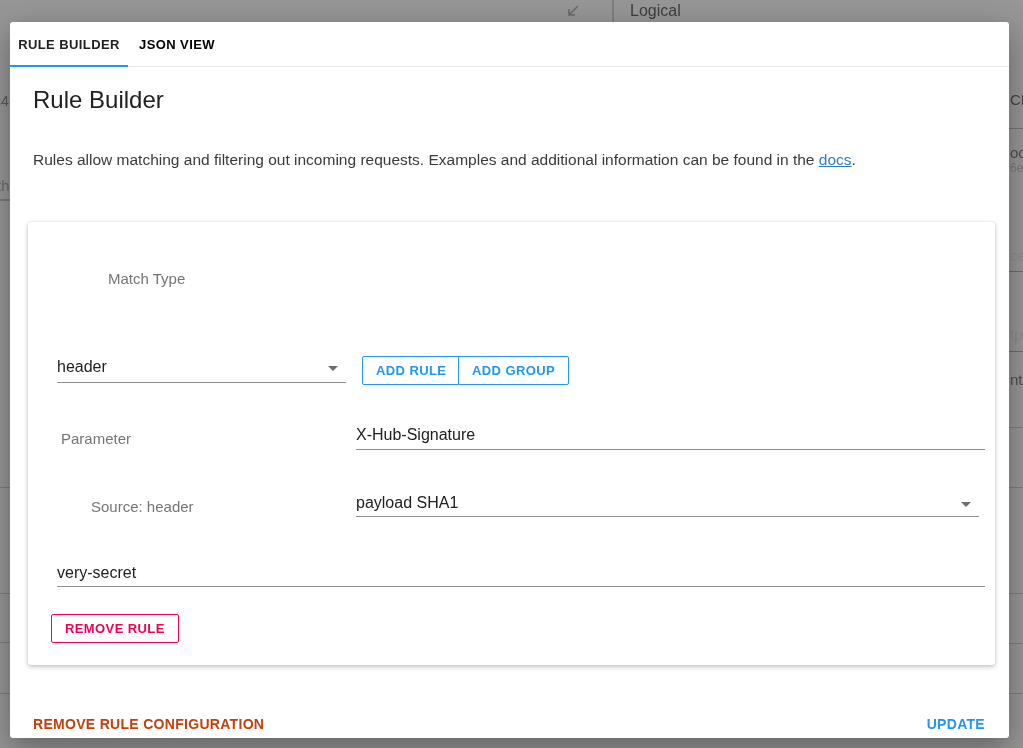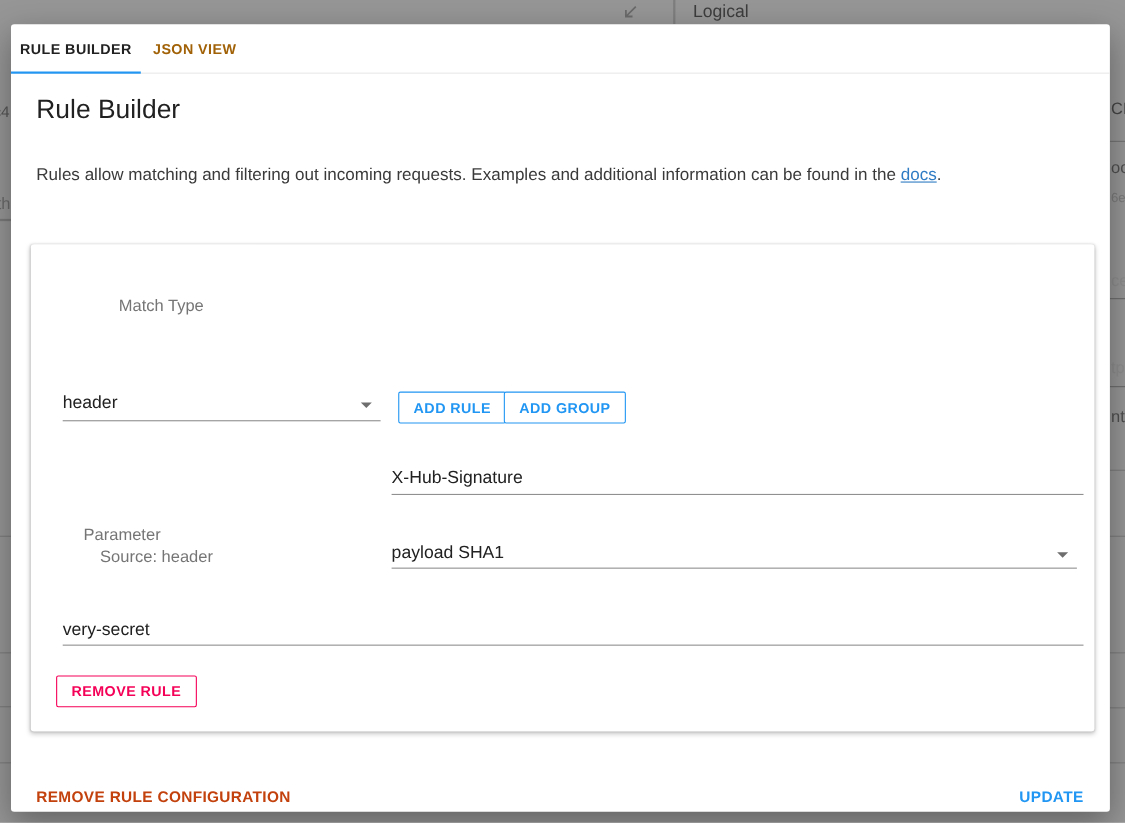--- a/index.html
+++ b/index.html
@@ -17,52 +17,52 @@
   .bg-vdivider { position:absolute; left:612px; top:0; width:2px; height:22px; background:#7e7e7e; }
   .bg-outputs { left:630px; top:2px; font-size:16px; color:#3d3d3d; }
   .bg-left { position:absolute; left:0; top:0; width:10px; height:748px; overflow:hidden; }
   .frag-c4 { left:-6px; top:93px; font-size:14px; color:#555555; }
   .frag-th { left:-3px; top:177px; font-size:15px; color:#6a6a6a; }
   .lf-underline { position:absolute; left:0; top:199px; width:10px; height:2px; background:#7a7a7a; }
   .hline { position:absolute; height:1px; background:#7d7d7d; }
   .bg-right { position:absolute; left:1009px; top:0; width:14px; height:748px; overflow:hidden; }
   .frag-cl { left:1px; top:91px; font-size:15px; color:#454545; }
   .frag-oc { left:1px; top:144px; font-size:15px; color:#4f4f4f; }
-  .frag-6e { left:1px; top:161px; font-size:12px; color:#7b7b7b;margin-top:12px; }
+  .frag-6e { left:1px; top:161px; font-size:12px; color:#7b7b7b; }
   .frag-ce { left:1px; top:247px; font-size:15px; color:#8d8d8d; }
   .frag-tp { left:1px; top:326px; font-size:15px; color:#8d8d8d; }
   .frag-nt { left:1px; top:371px; font-size:15px; color:#4f4f4f; }
 
   
   .modal {
     position:absolute; left:10px; top:22px; width:999px; height:716px;
     background:#ffffff; border-radius:3px;
     box-shadow:0 10px 30px rgba(0,0,0,0.35);
   }
   
   .tabbar { position:relative; height:45px; border-bottom:1px solid #e8e8e8; display:flex; }
   .tab { position:relative; height:45px; display:flex; align-items:center; justify-content:center;
          font-size:13px; font-weight:bold; letter-spacing:0.4px; cursor:pointer; }
   .tab-active { width:118px; color:#212121; }
   .tab-active .tab-underline { position:absolute; left:0; bottom:0; width:100%; height:2px; background:#2196F3; }
-  .tab-inactive { width:98px; color:#a16207; }
+  .tab-inactive { width:98px; color:#000000; }
 
   .page-title { position:absolute; left:23px; top:64px; font-size:24px; font-weight:normal; color:#212121; }
   .desc { position:absolute; left:23px; top:129px; font-size:15.5px; color:#3a3a3a; }
   .desc a { color:#2f7cc4; text-decoration:underline; cursor:pointer; }
 
   
   .card {
     position:absolute; left:18px; top:200px; width:967px; height:443px;
     background:#ffffff; border-radius:3px;
     box-shadow:0 2px 5px rgba(0,0,0,0.22), 0 0 2px rgba(0,0,0,0.14);
   }
   .field-label { position:absolute; font-size:15px; color:#757575; }
   .lbl-match { left:40px; top:48px;margin-left:40px; }
-  .lbl-parameter { left:48px; top:208px;margin-top:48px; }
+  .lbl-parameter { left:33px; top:208px; }
   .lbl-source { left:40px; top:276px;margin-left:23px; }
 
   .md-field { position:absolute; }
   .md-value { font-size:16px; color:#212121; white-space:nowrap; }
   .md-underline { position:absolute; left:0; right:0; bottom:0; height:1px; background:#909090; }
   .md-helper { position:absolute; left:0; top:33px; font-size:12.5px; color:#9e9e9e; white-space:nowrap; }
   .dd-arrow { position:absolute; right:8px; top:8px; width:0; height:0;
               border-left:5px solid transparent; border-right:5px solid transparent;
               border-top:5px solid #6e6e6e; }
 

